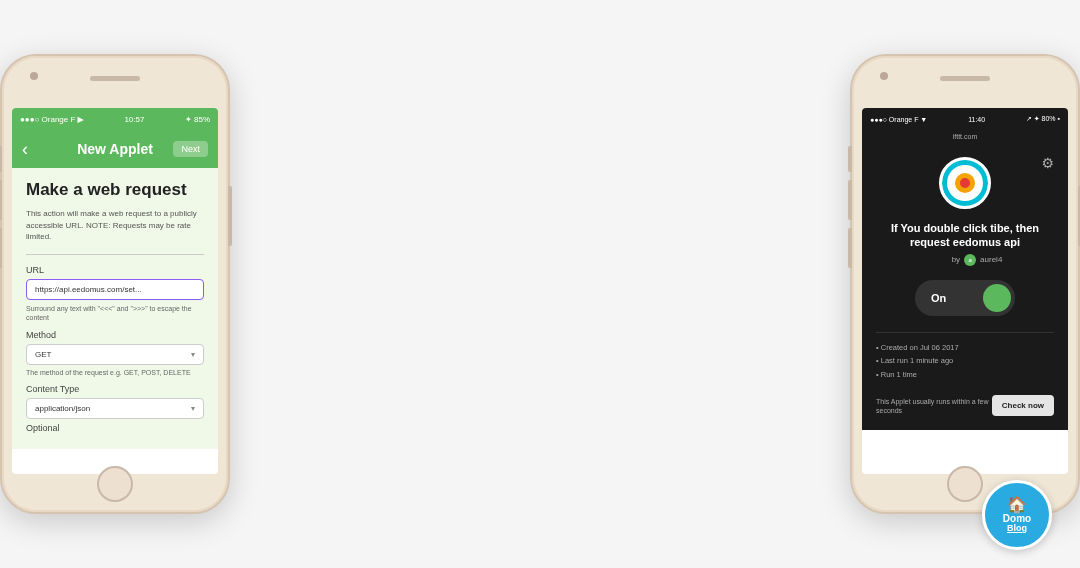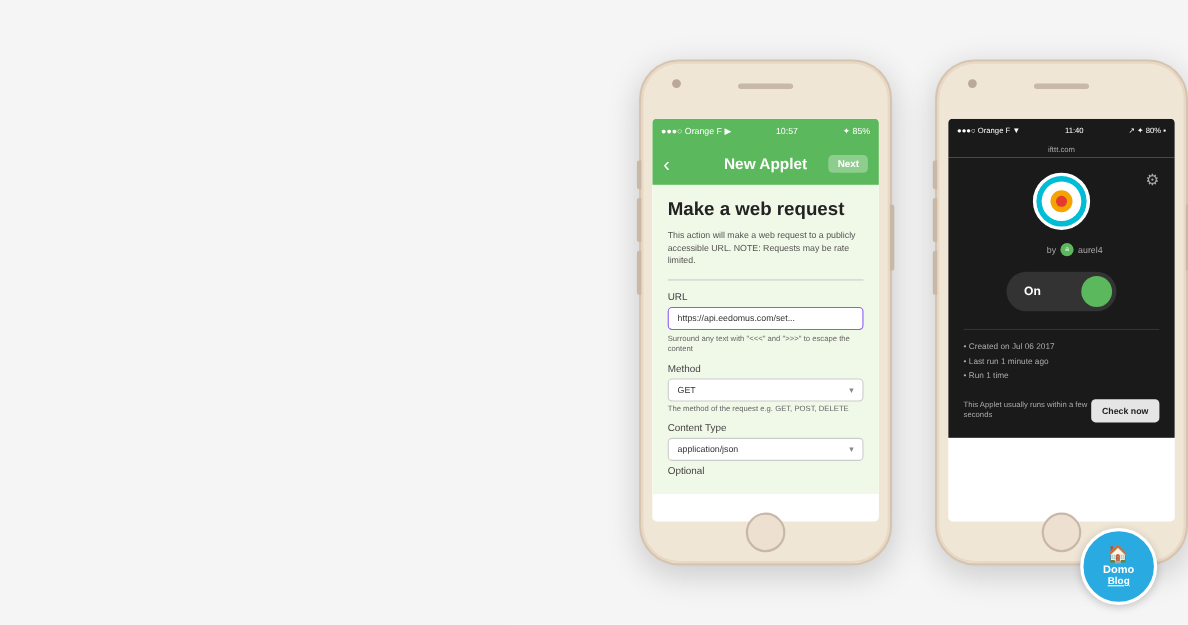--- a/index.html
+++ b/index.html
@@ -13,22 +13,22 @@
       font-family: -apple-system, BlinkMacSystemFont, 'Helvetica Neue', Arial, sans-serif;
       overflow: hidden;
     }
 
     .scene {
       width: 1080px;
       height: 568px;
       background: #f5f5f5;
       display: flex;
       align-items: center;
-      justify-content: flex-end;
-      gap: 39px;
+      justify-content: space-between;
+      gap: 76px;
       position: relative;
     }
 
     
     .phone {
       width: 230px;
       height: 460px;
       background: #f0e6d6;
       border-radius: 36px;
       border: 2px solid #d4c4b0;
@@ -157,21 +157,21 @@
       text-align: center;
     }
     .p1-next {
       position: absolute;
       right: 10px;
       background: rgba(255,255,255,0.3);
       color: #fff;
       border-radius: 4px;
       font-size: 9px;
       padding: 3px 8px;
-      font-weight: 700;
+      font-weight: 400;
     }
 
     .p1-content {
       background: #f0f8e8;
       flex: 1;
       padding: 12px 14px;
       overflow: hidden;
     }
 
     .p1-section-title {
@@ -561,20 +561,21 @@
         <div class="p2-logo">
           <div class="logo-ring-outer">
             <div class="logo-ring-mid">
               <div class="logo-ring-inner">
                 <div class="logo-center"></div>
               </div>
             </div>
           </div>
         </div>
 
+        <div class="p2-applet-title">If You double click tibe, then request eedomus api</div>
 
         <div class="p2-by">
           <span>by</span>
           <div class="p2-avatar">a</div>
           <span>aurel4</span>
         </div>
 
         <div class="p2-toggle">
           <span class="p2-toggle-label">On</span>
           <div class="p2-toggle-circle"></div>

